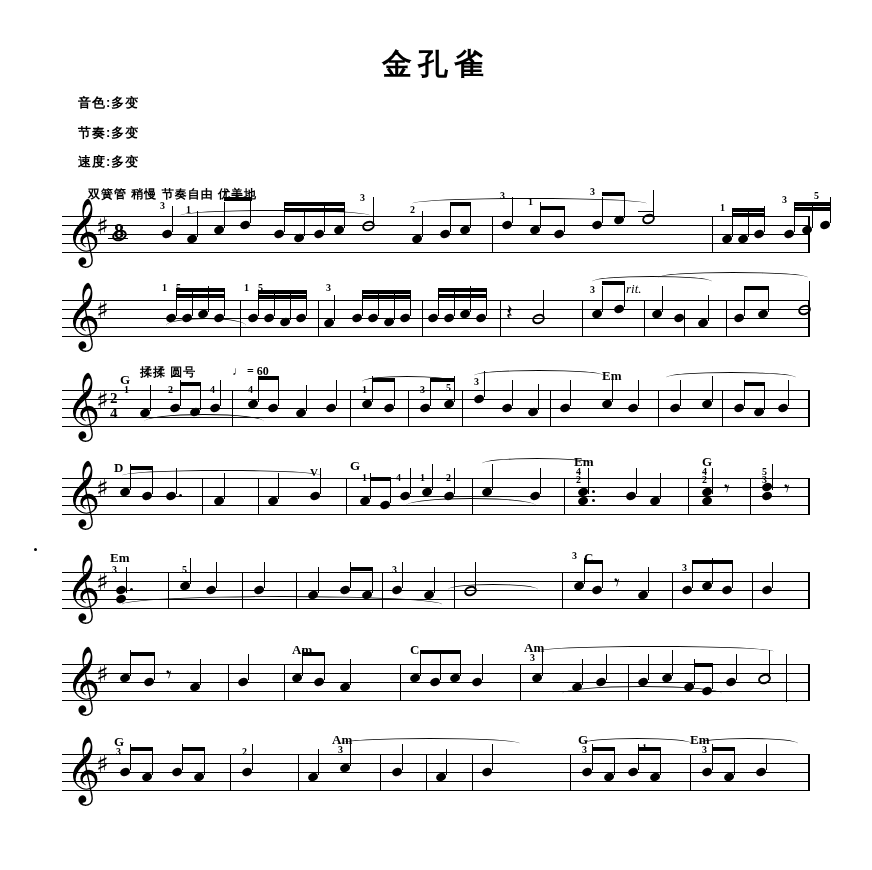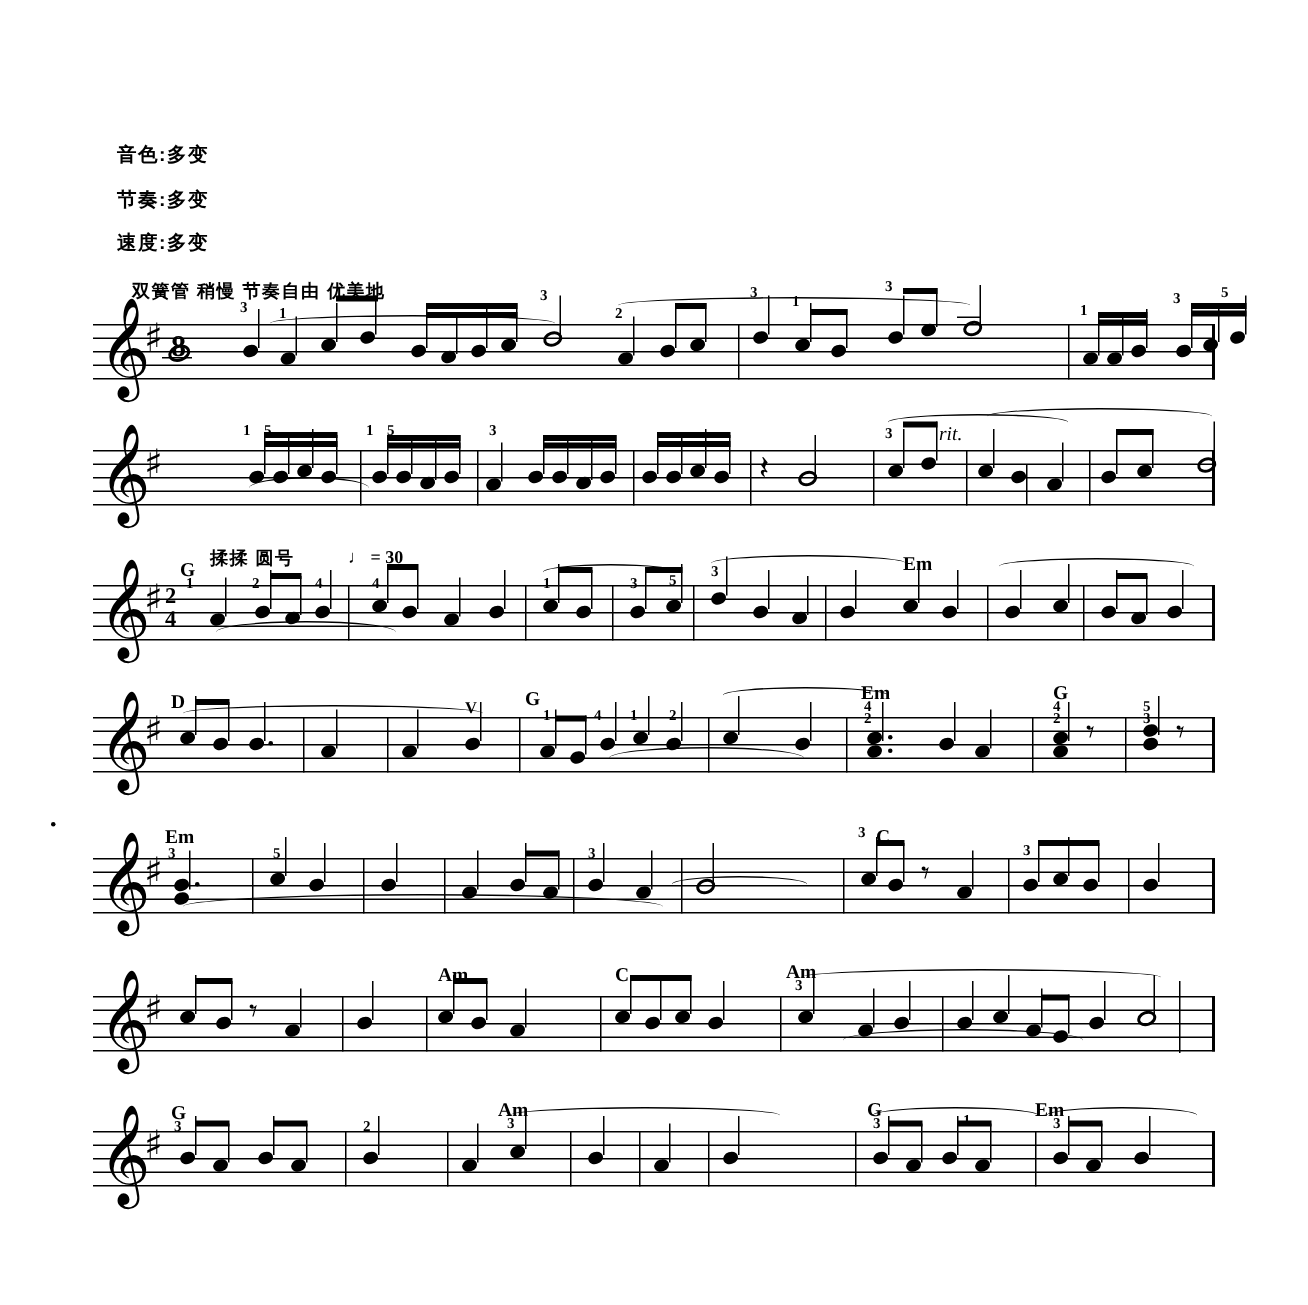--- a/index.html
+++ b/index.html
@@ -217,28 +217,29 @@
     height: 3px;
     background: #000;
     border-radius: 50%;
   }
 </style>
 </head>
 <body>
 
 <div class="sheet">
 
+  <div class="title">金孔雀</div>
 
   <div class="meta m1">音色:多变</div>
   <div class="meta m2">节奏:多变</div>
   <div class="meta m3">速度:多变</div>
 
   <div class="perf-note">双簧管  稍慢  节奏自由  优美地</div>
   <div class="perf-note2">揉揉    圆号</div>
-  <div class="tempo-mark">♩ = 30</div>
+  <div class="tempo-mark">♩ = 60</div>
   <div class="rit">rit.</div>
 
   <div class="speck" style="left:34px; top:548px;"></div>
 
   <div class="system" style="top:216px;">
     <div class="staff">
       <div class="line l1"></div>
         <div class="line l2"></div>
         <div class="line l3"></div>
         <div class="line l4"></div>

